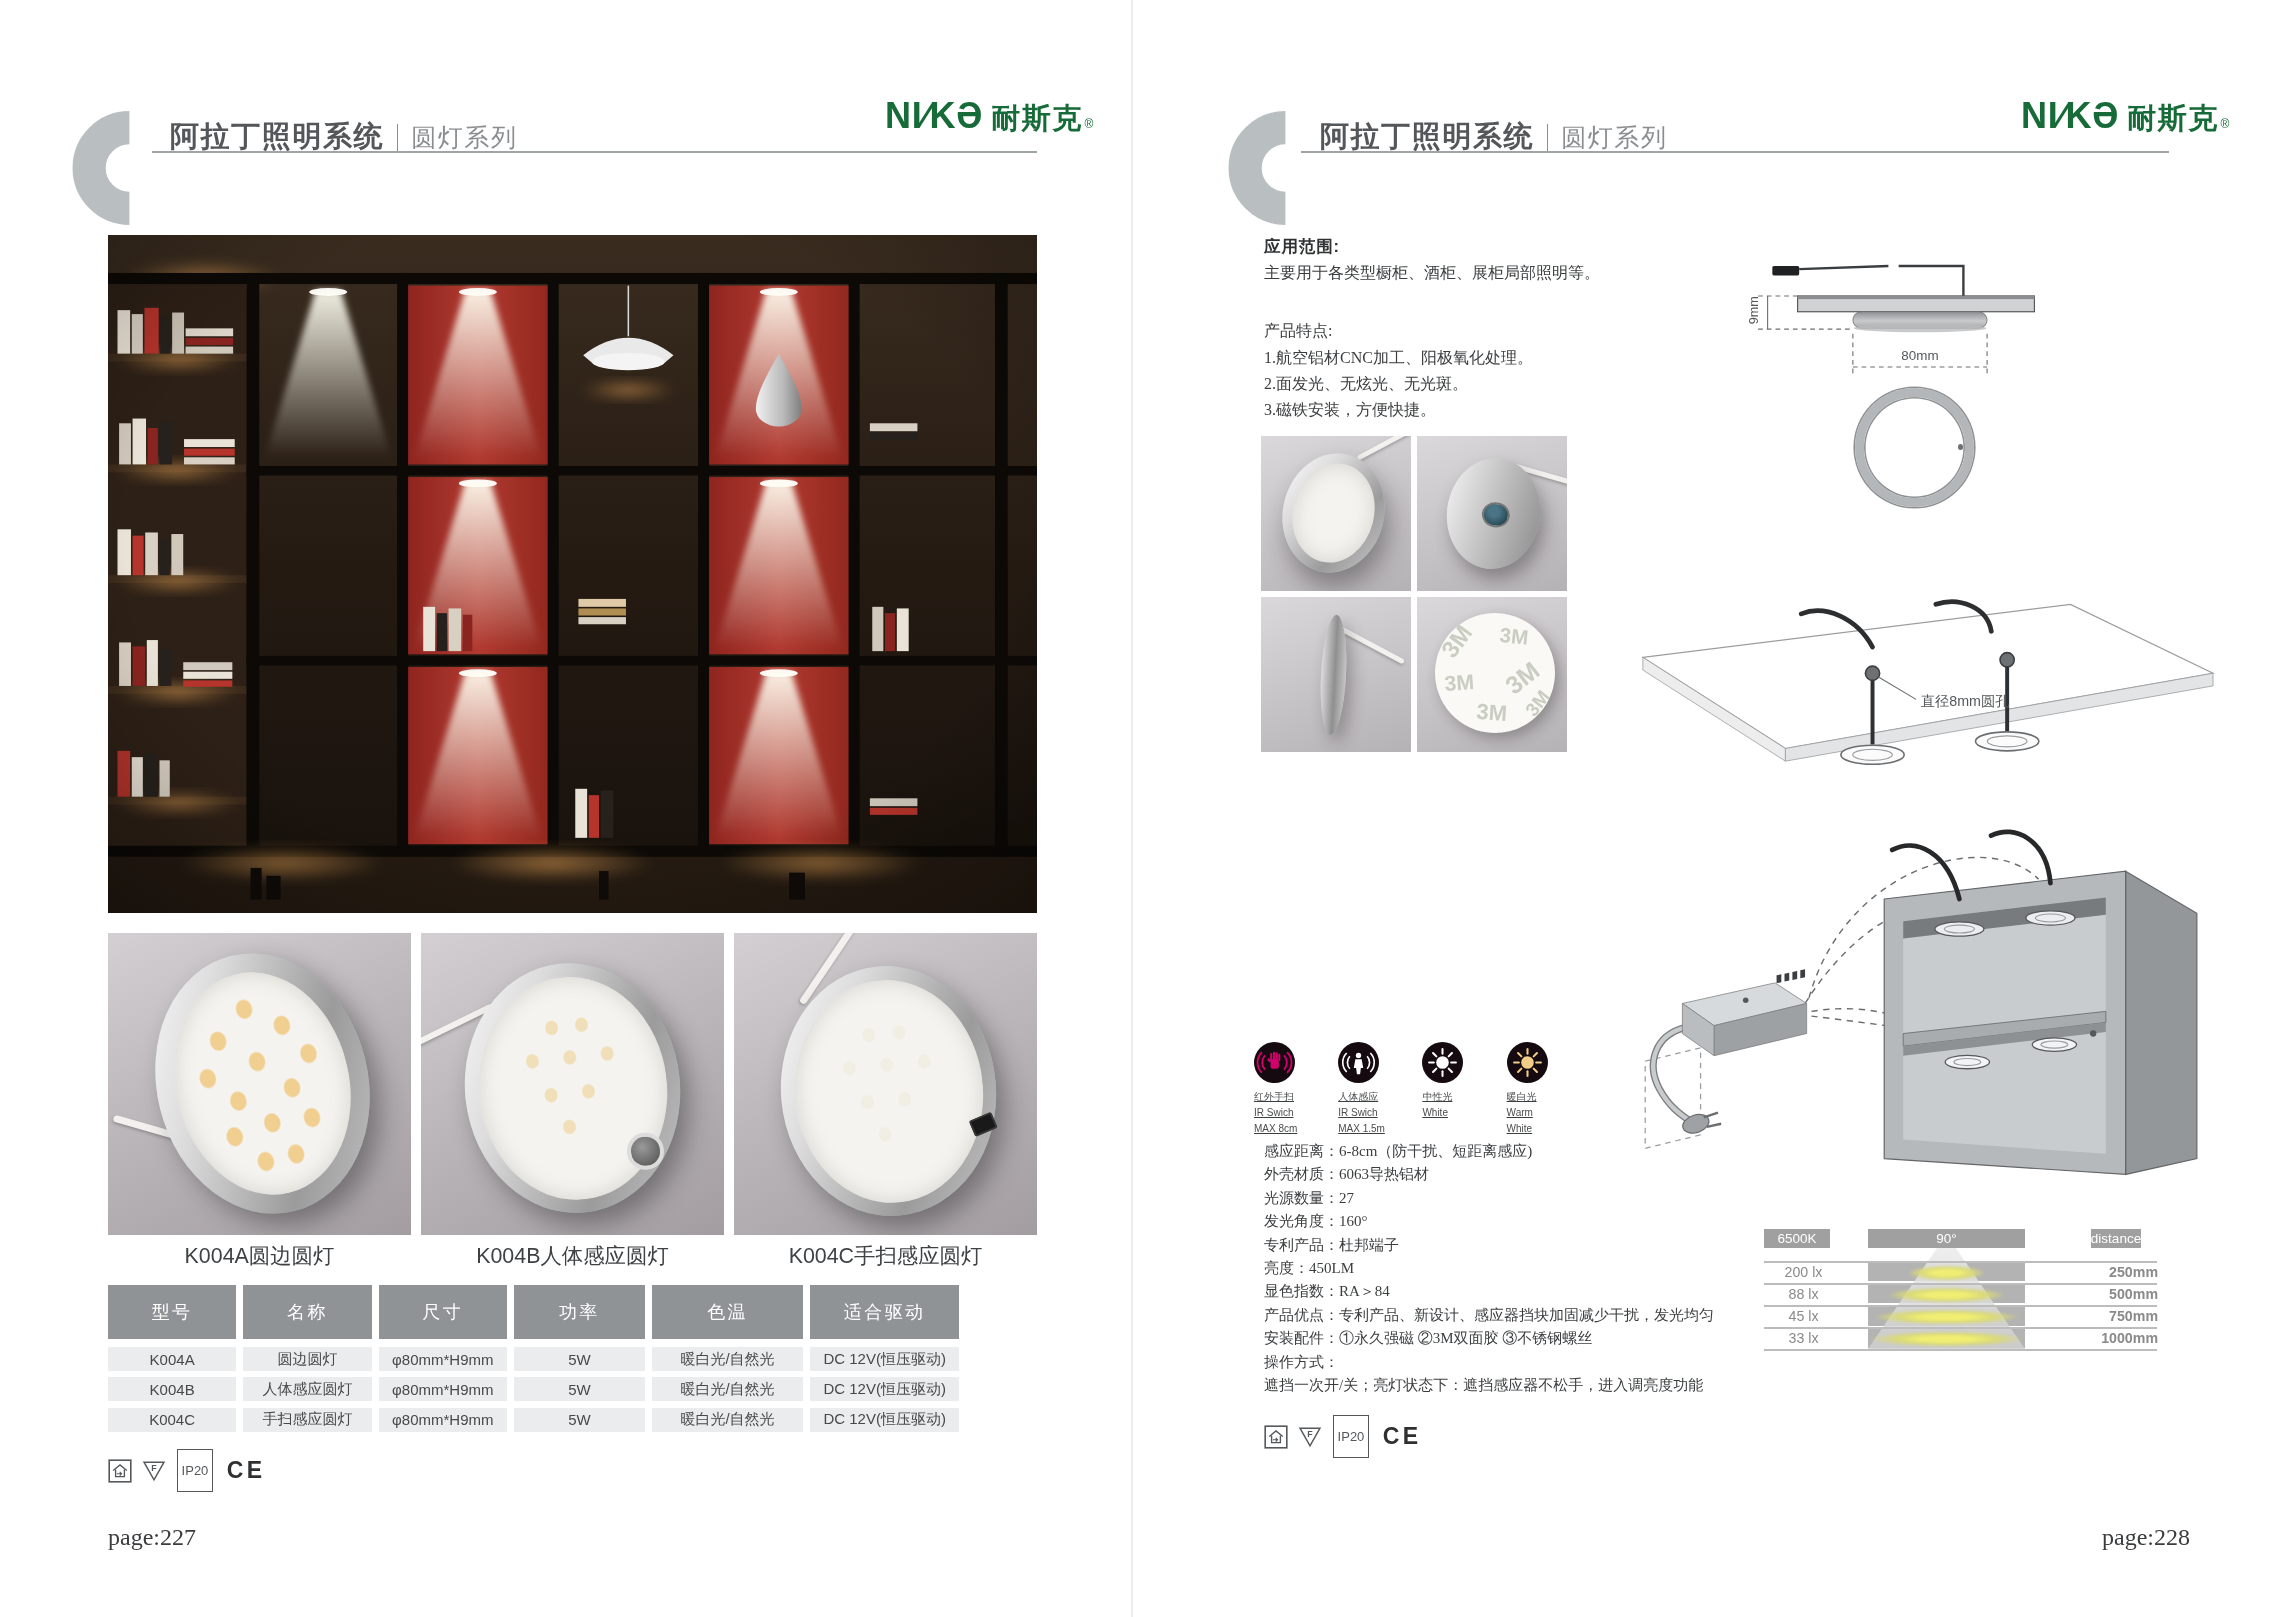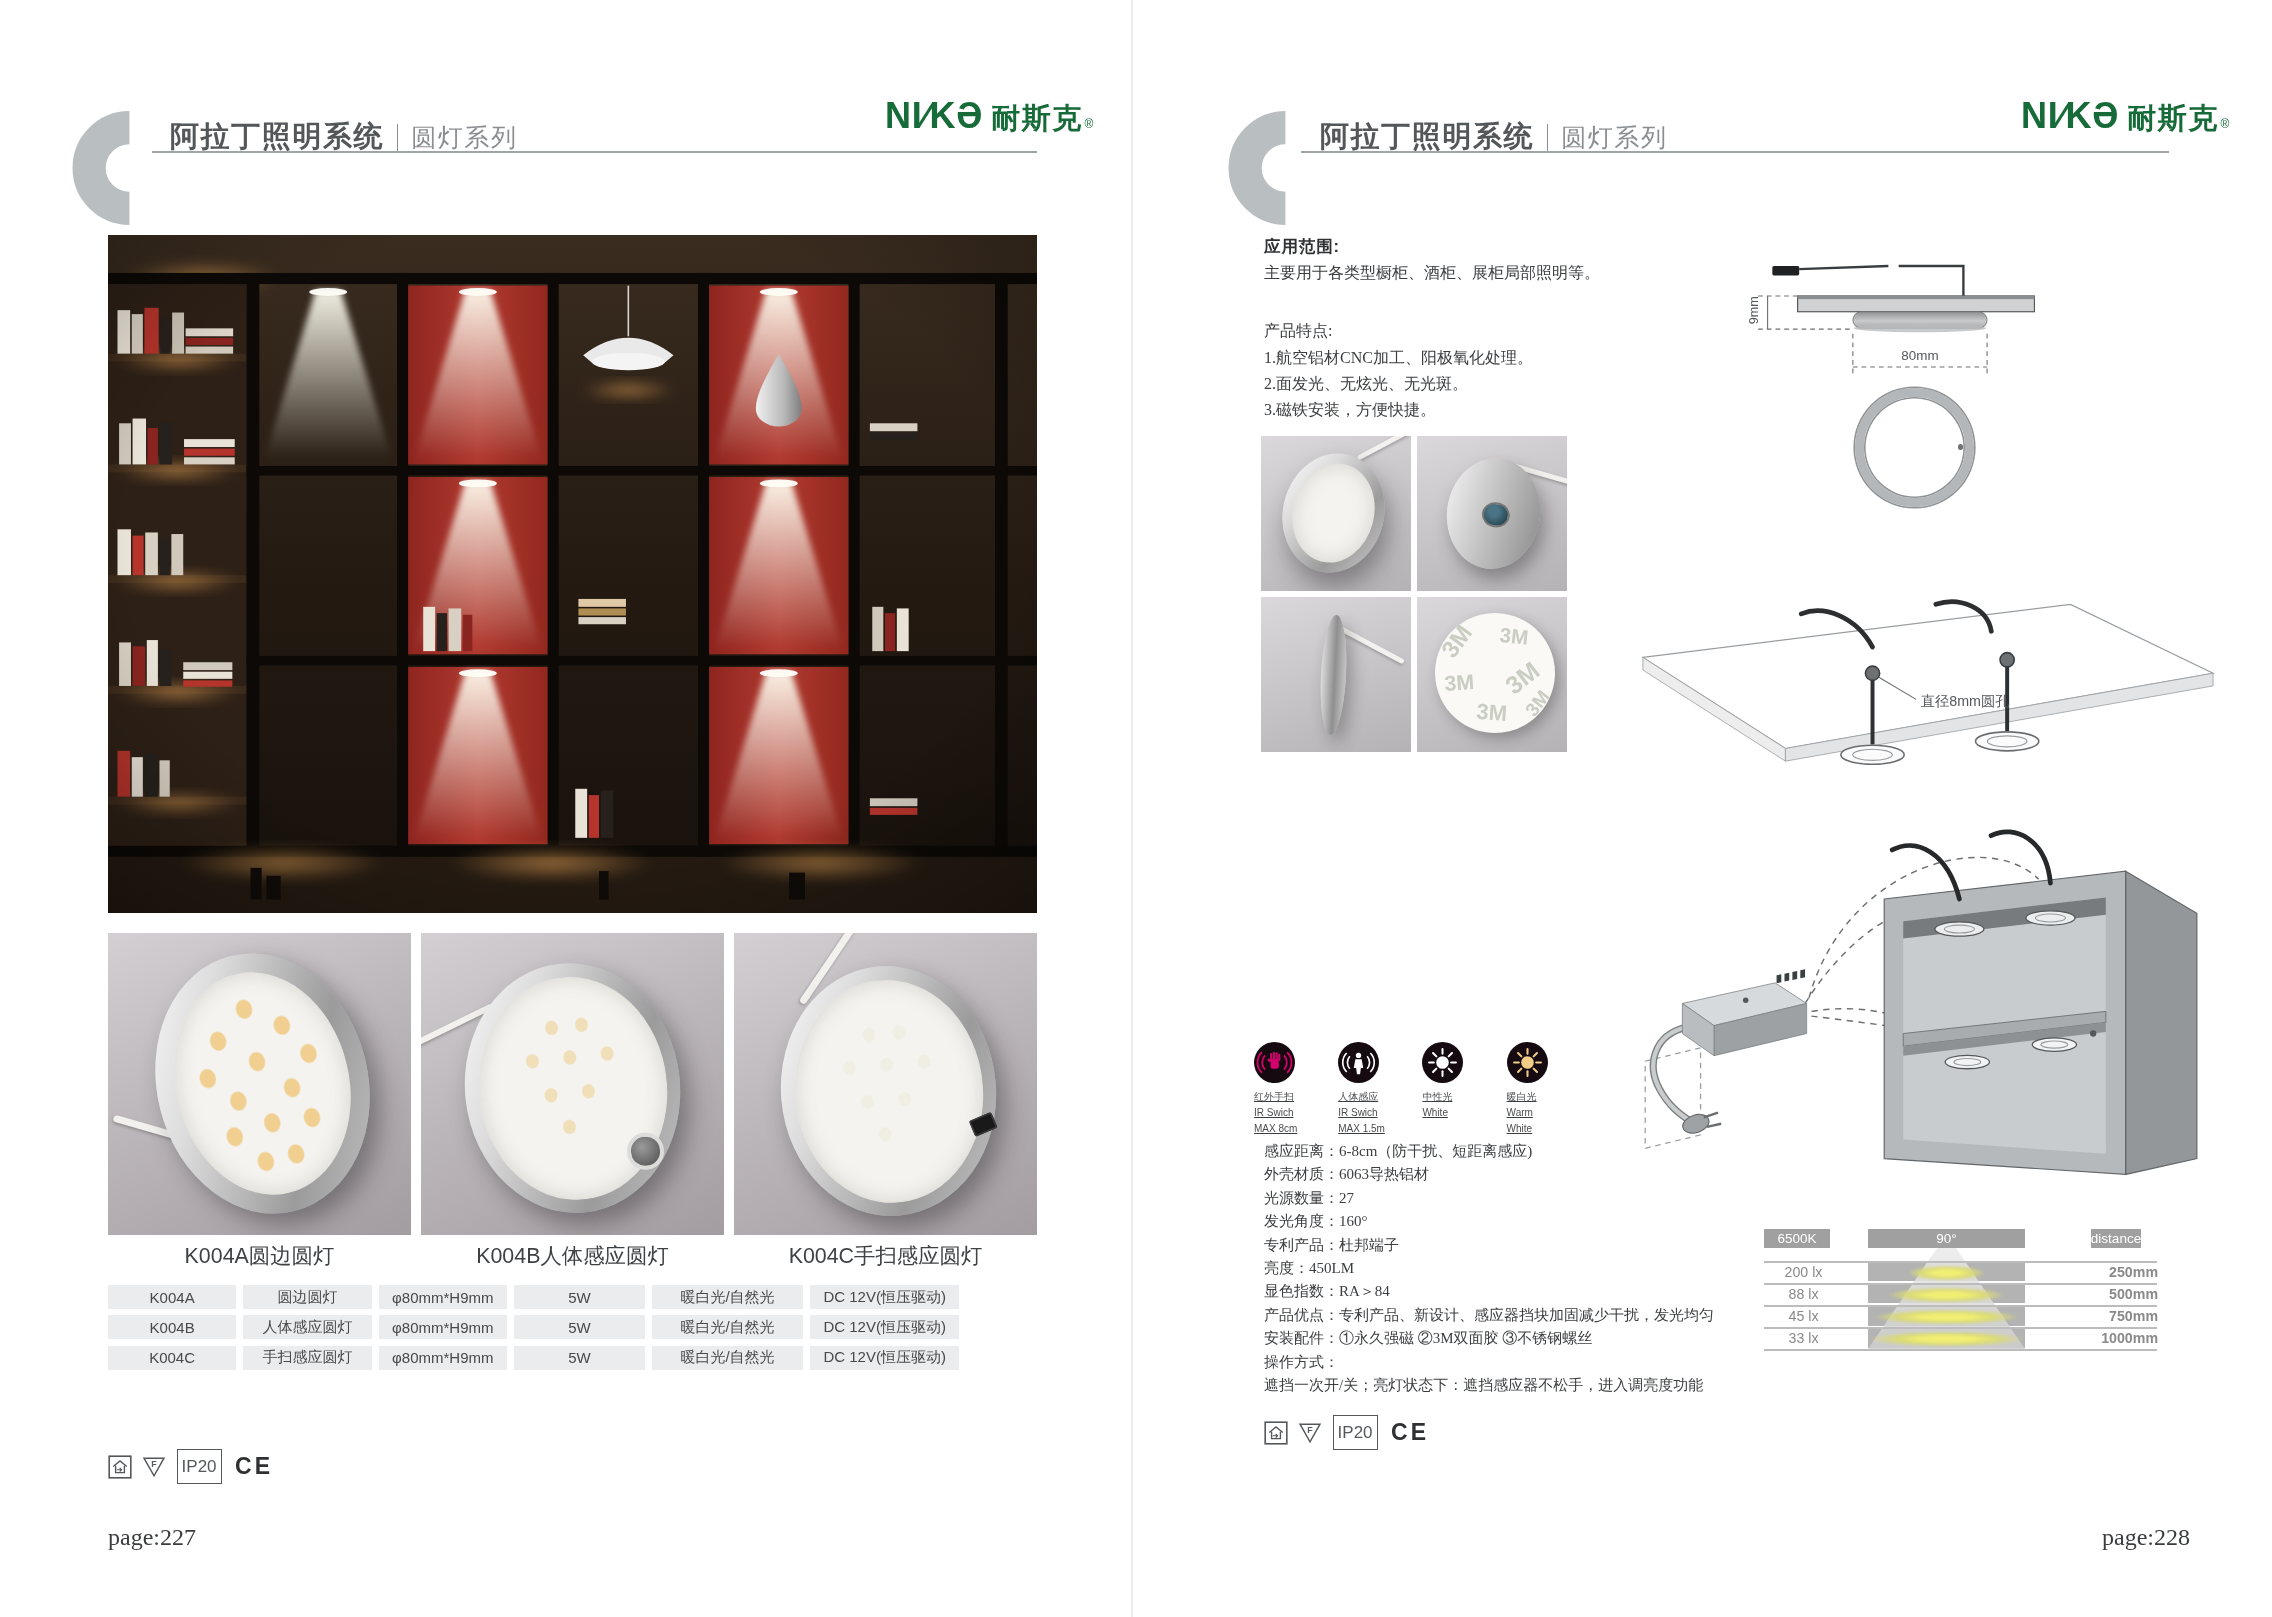--- a/index.html
+++ b/index.html
@@ -37,21 +37,21 @@
 
   
   .tblhead{display:flex;gap:7.1px;height:54px;margin-bottom:8px;}
   .tblhead .th{background:#8f9396;color:#fff;font-size:18px;display:flex;align-items:center;justify-content:center;letter-spacing:2.4px;}
   .tblrow{display:flex;gap:7.1px;height:24px;margin-bottom:6.3px;}
   .tblrow .td{background:#ebeced;color:#47494b;font-size:15px;display:flex;align-items:center;justify-content:center;}
   .c1{flex:1;} .c2{flex:1;} .c3{flex:1;} .c4{flex:1.02;} .c5{flex:1.18;} .c6{flex:1.16;}
 
   
   .certrow{display:flex;align-items:center;gap:10.3px;}
-  .ipbox{border:1.6px solid #55585a;color:#55585a;font-size:17px;padding:8px 4px;line-height:1;}
+  .ipbox{border:1.6px solid #55585a;color:#55585a;font-size:13px;padding:14px 4px;line-height:1;}
   .cetxt{font-size:23px;color:#2e3032;font-weight:600;letter-spacing:3.2px;margin-left:3.2px;}
 
   .pagenum{font-family:"Liberation Serif","DejaVu Serif",serif;font-size:24px;color:#3a3c3e;}
 
   
   .apptitle{font-size:16.6px;font-weight:bold;color:#2f3133;letter-spacing:0.8px;}
   .serifline{font-family:"Liberation Serif","DejaVu Serif",serif;font-size:16px;color:#3b3d3f;line-height:26px;}
   .speclist{font-family:"Liberation Serif","DejaVu Serif",serif;font-size:15px;color:#3b3d3f;line-height:23.4px;width:475px;}
 
   
@@ -322,20 +322,28 @@
         radial-gradient(12.7px 14.2px at 46% 69%,rgba(240,238,226,.9) 0 45%,transparent 55%);"></div>
       <div class="switch" style="left:187px;top:158px;transform:rotate(-18deg);"></div>
     </div>
   </div>
 
   <div class="caption" style="left:108px;">K004A圆边圆灯</div>
   <div class="caption" style="left:421px;">K004B人体感应圆灯</div>
   <div class="caption" style="left:734px;">K004C手扫感应圆灯</div>
 
   <div class="abs" style="left:108px;top:1269px;width:851px;">
+    <div class="tblhead">
+      <div class="th c1">型号</div>
+      <div class="th c2">名称</div>
+      <div class="th c3">尺寸</div>
+      <div class="th c4">功率</div>
+      <div class="th c5">色温</div>
+      <div class="th c6">适合驱动</div>
+    </div>
     <div class="tblrow">
       <div class="td c1">K004A</div>
       <div class="td c2">圆边圆灯</div>
       <div class="td c3">φ80mm*H9mm</div>
       <div class="td c4">5W</div>
       <div class="td c5">暖白光/自然光</div>
       <div class="td c6">DC 12V(恒压驱动)</div>
     </div>
     <div class="tblrow">
       <div class="td c1">K004B</div>

